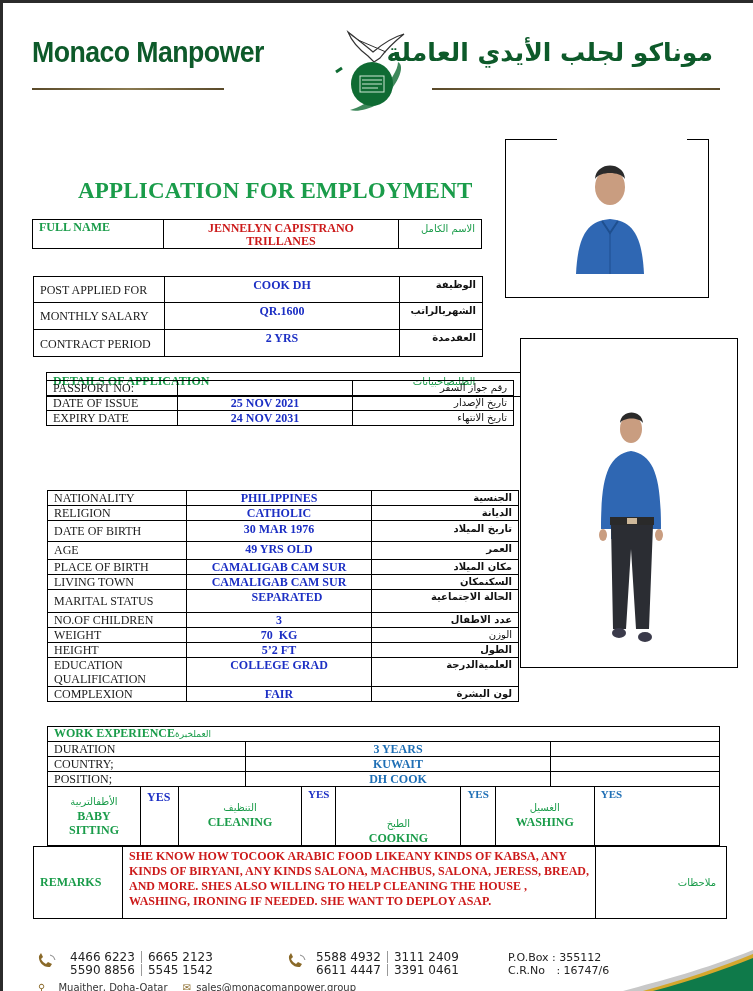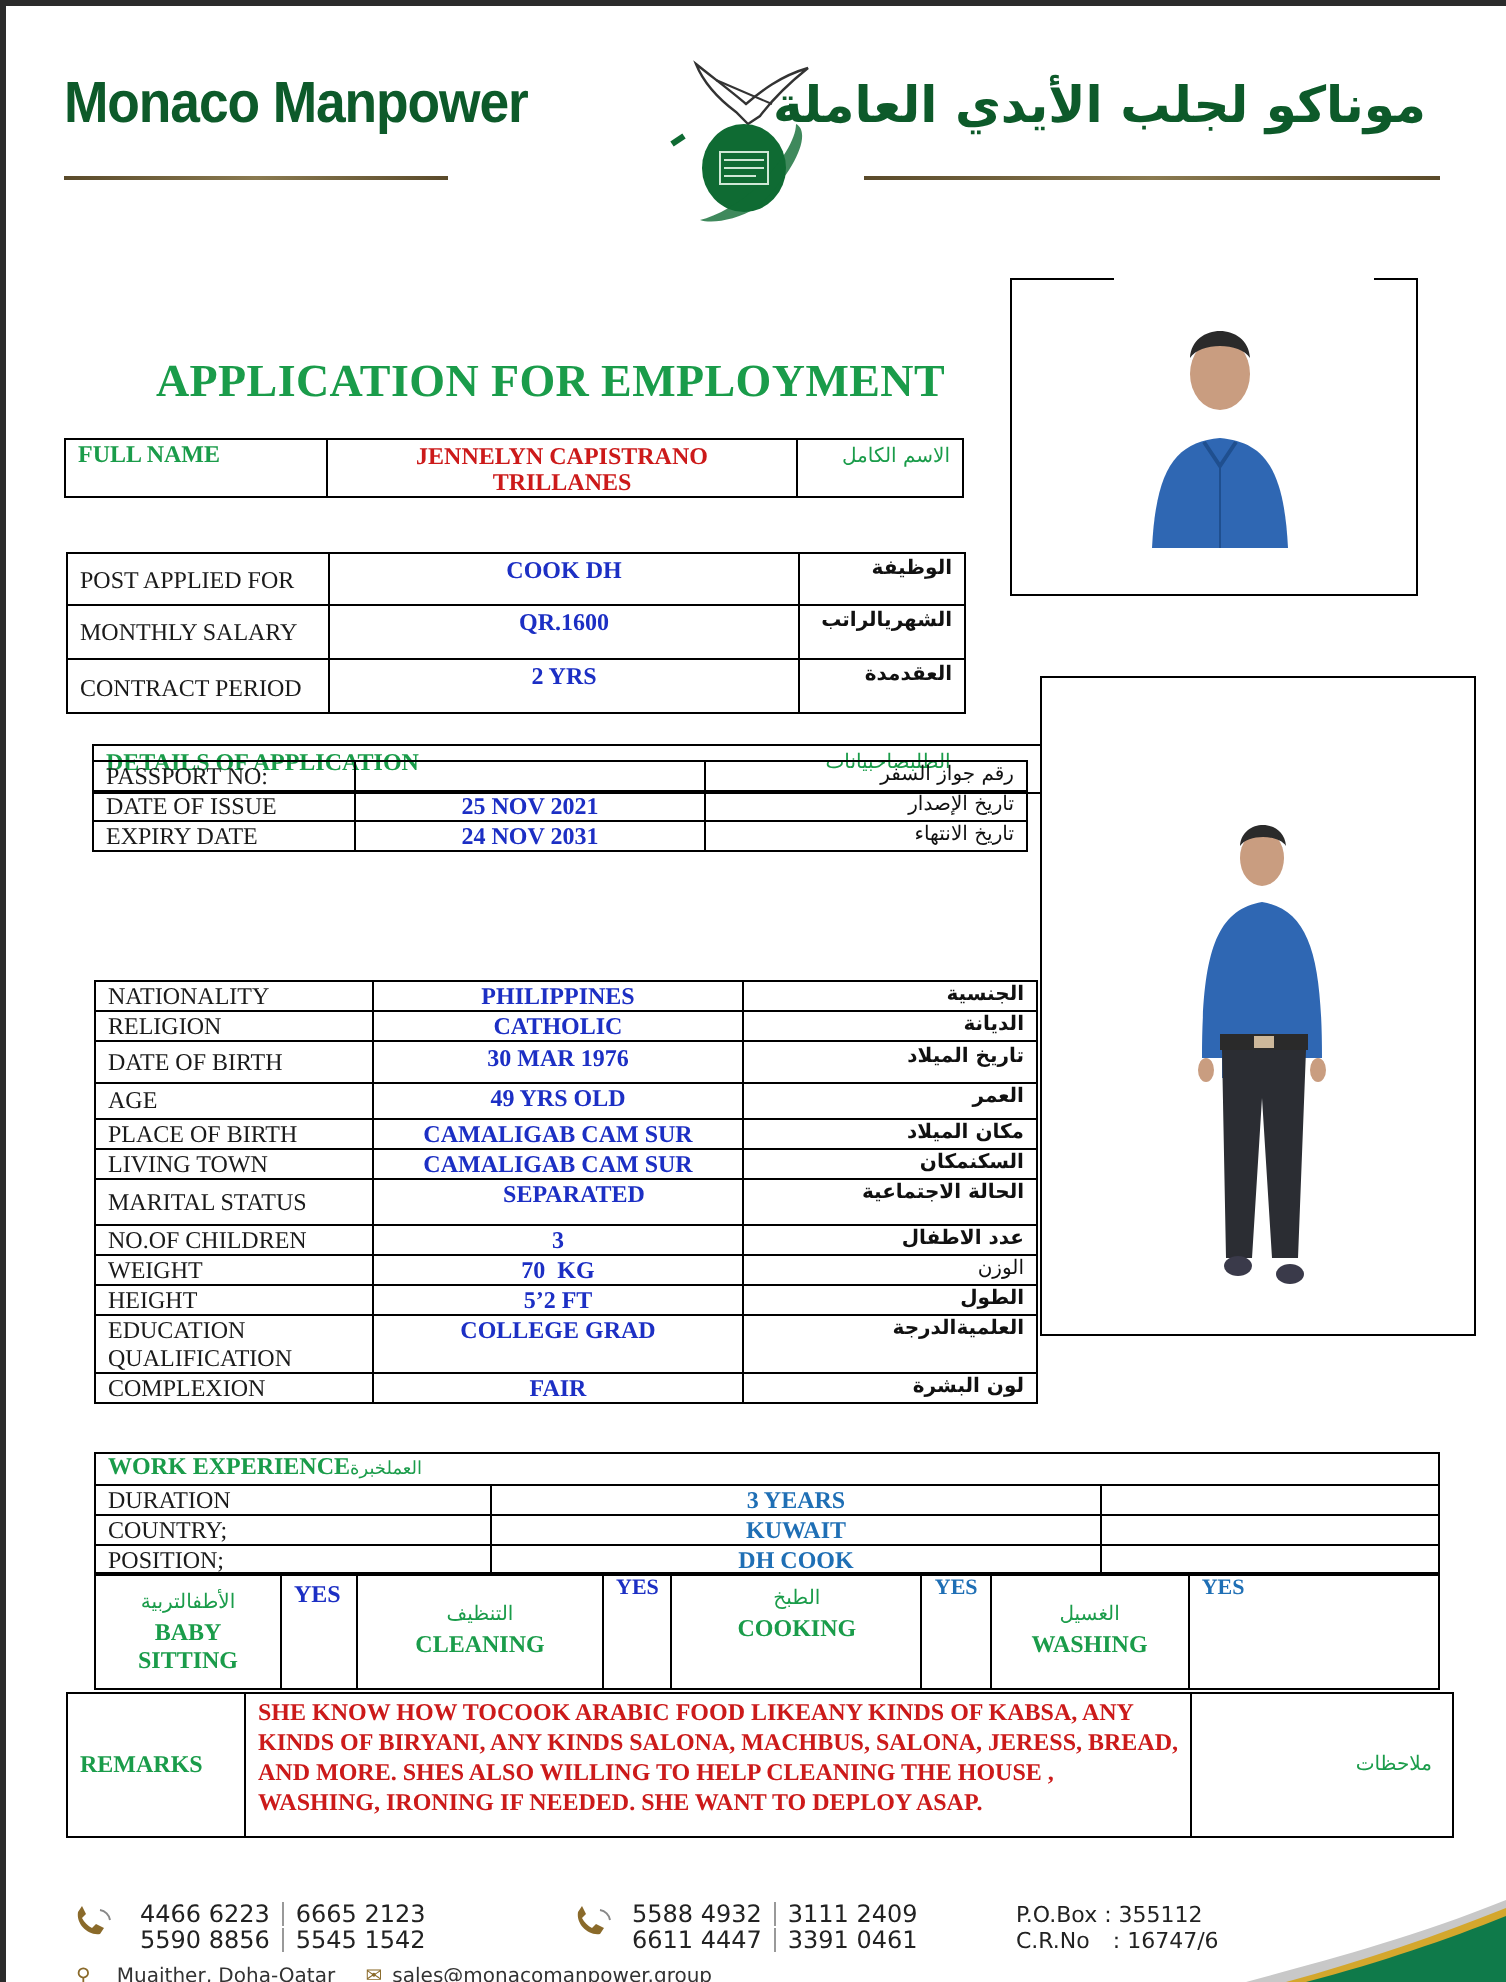--- a/index.html
+++ b/index.html
@@ -231,21 +231,21 @@
       <div class="green-ar" style="font-family:'DejaVu Sans',sans-serif;font-size:10px;">الأطفالتربية</div>
       <div class="green">BABY</div>
       <div class="green">SITTING</div>
     </td>
     <td class="blue" style="width:25px;text-align:left;padding-top:3px;">YES</td>
     <td style="width:110px;text-align:center;vertical-align:top;line-height:14px;padding-top:14px;">
       <div class="green-ar" style="font-family:'DejaVu Sans',sans-serif;font-size:10px;">التنظيف</div>
       <div class="green">CLEANING</div>
     </td>
     <td class="blue" style="width:18px;text-align:left;padding-top:1px;font-size:11px;">YES</td>
-    <td style="width:112px;text-align:center;vertical-align:top;line-height:14px;padding-top:6px;">
+    <td style="width:112px;text-align:center;vertical-align:top;line-height:14px;padding-top:30px;">
       <div class="green-ar" style="font-family:'DejaVu Sans',sans-serif;font-size:10px;">الطبخ</div>
       <div class="green">COOKING</div>
     </td>
     <td class="blue2" style="width:20px;text-align:left;padding-top:1px;font-size:11px;">YES</td>
     <td style="width:86px;text-align:center;vertical-align:top;line-height:14px;padding-top:14px;">
       <div class="green-ar" style="font-family:'DejaVu Sans',sans-serif;font-size:10px;">الغسيل</div>
       <div class="green">WASHING</div>
     </td>
     <td class="blue2" style="text-align:left;padding-top:1px;font-size:11px;">YES</td>
   </tr>

